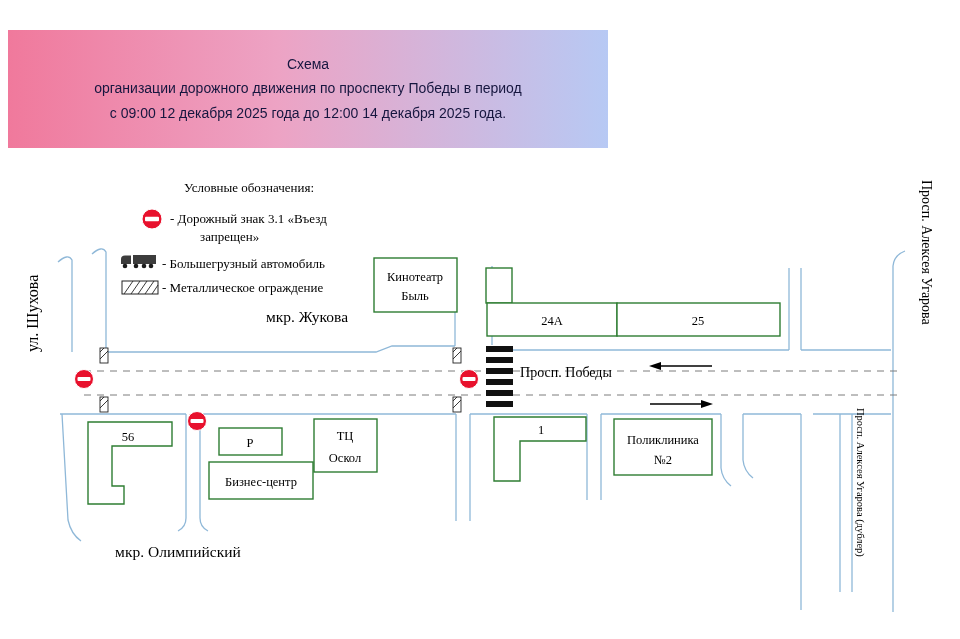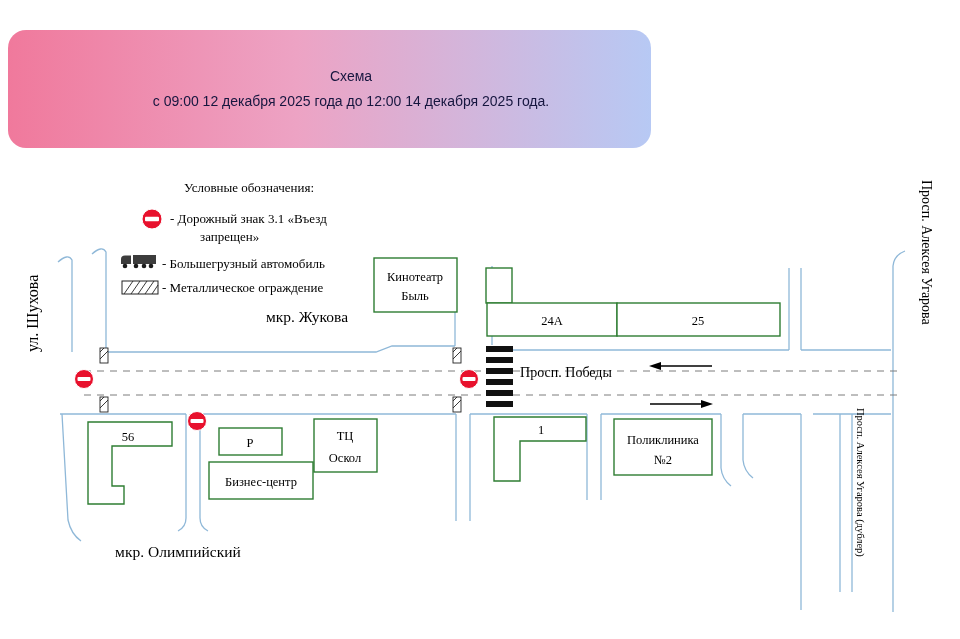--- a/index.html
+++ b/index.html
@@ -1,36 +1,37 @@
 <!DOCTYPE html>
 <html><head>
 <meta charset="utf-8">
 <style>
   html,body{margin:0;padding:0;background:#ffffff;}
   .canvas{position:relative;width:960px;height:639px;background:#ffffff;overflow:hidden;
           font-family:"Liberation Sans",sans-serif;}
-  .banner{position:absolute;left:8px;top:30px;width:600px;height:118px;border-radius:18px;
+  .banner{position:absolute;left:8px;top:30px;width:600px;height:118px;border-radius:0;
           background:linear-gradient(90deg,#f0799c 0%,#eda3c4 45%,#b7c9f4 100%);
           display:flex;flex-direction:column;justify-content:center;align-items:center;gap:7px;
-          color:#16163f;font-size:14px;font-weight:500;text-align:center;line-height:1.25;padding-left:43px;}
+          color:#16163f;font-size:14px;font-weight:500;text-align:center;line-height:1.25;}
   svg text{font-family:"Liberation Serif","DejaVu Serif",serif;fill:#000;}
   .t13{font-size:13px;}
   .t125{font-size:12.5px;}
   .t14{font-size:14px;}
   .t155{font-size:15.5px;}
   .t16{font-size:16px;}
   .t105{font-size:10.5px;}
 </style>
 </head>
 <body>
 
 <div class="canvas">
 
   <div class="banner">
     <div>Схема</div>
+    <div>организации дорожного движения по проспекту Победы в период</div>
     <div>с 09:00 12 декабря 2025 года до 12:00 14 декабря 2025 года.</div>
   </div>
 
   <svg width="960" height="639" viewBox="0 0 960 639" style="position:absolute;left:0;top:0;">
 
     <g stroke="#8fb8d8" stroke-width="1.3" fill="none">
 
       <path d="M 58,262 Q 68,253 72,260 L 72,352"></path>
       <path d="M 92,254 Q 102,245 106,252 L 106,350"></path>
 

